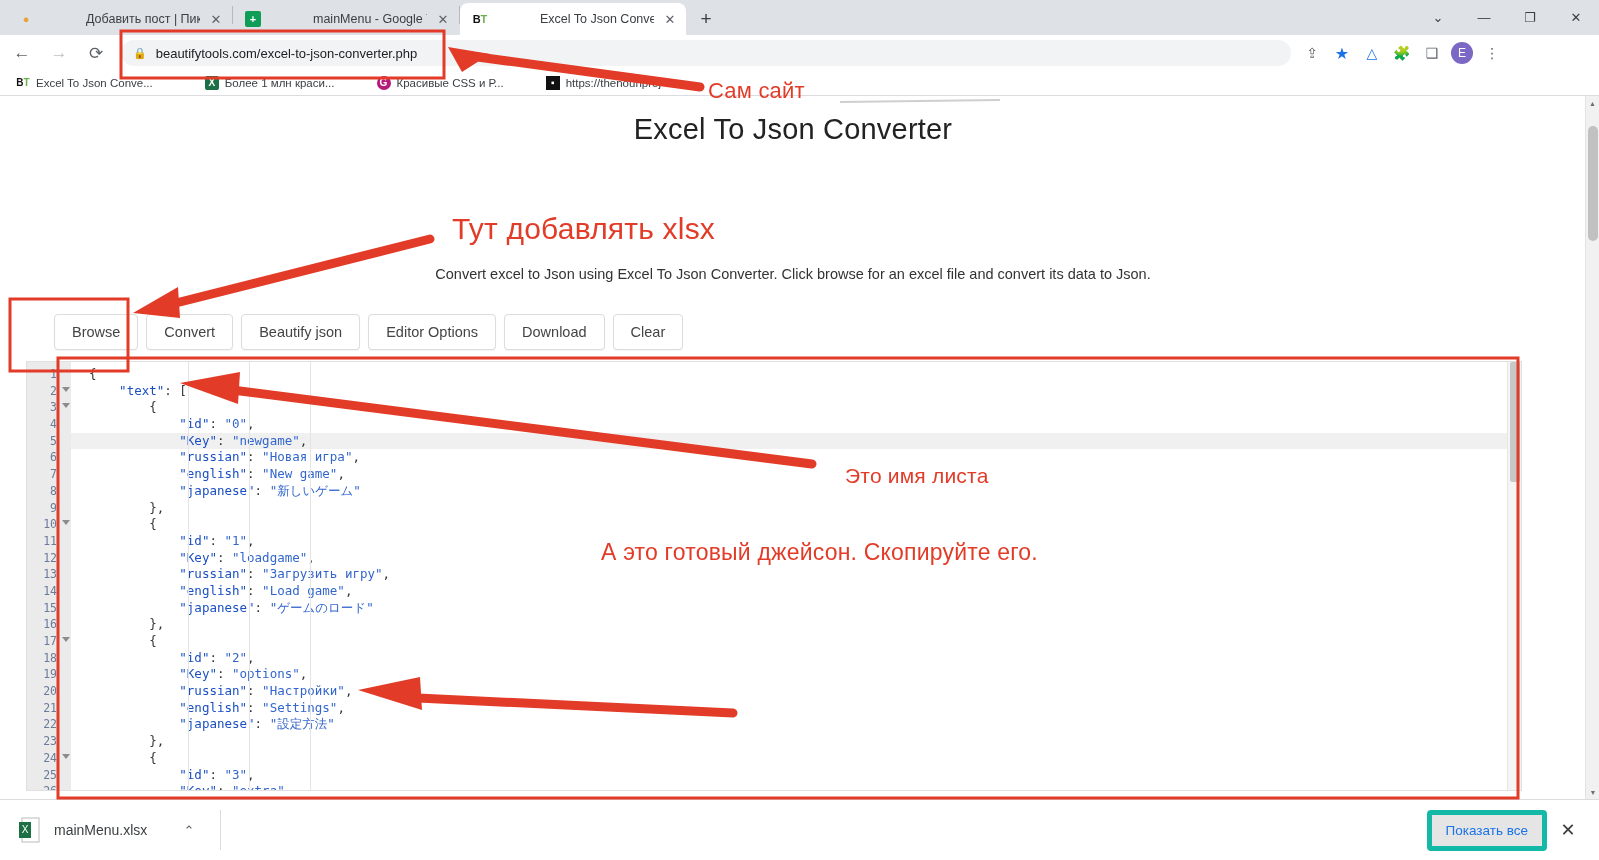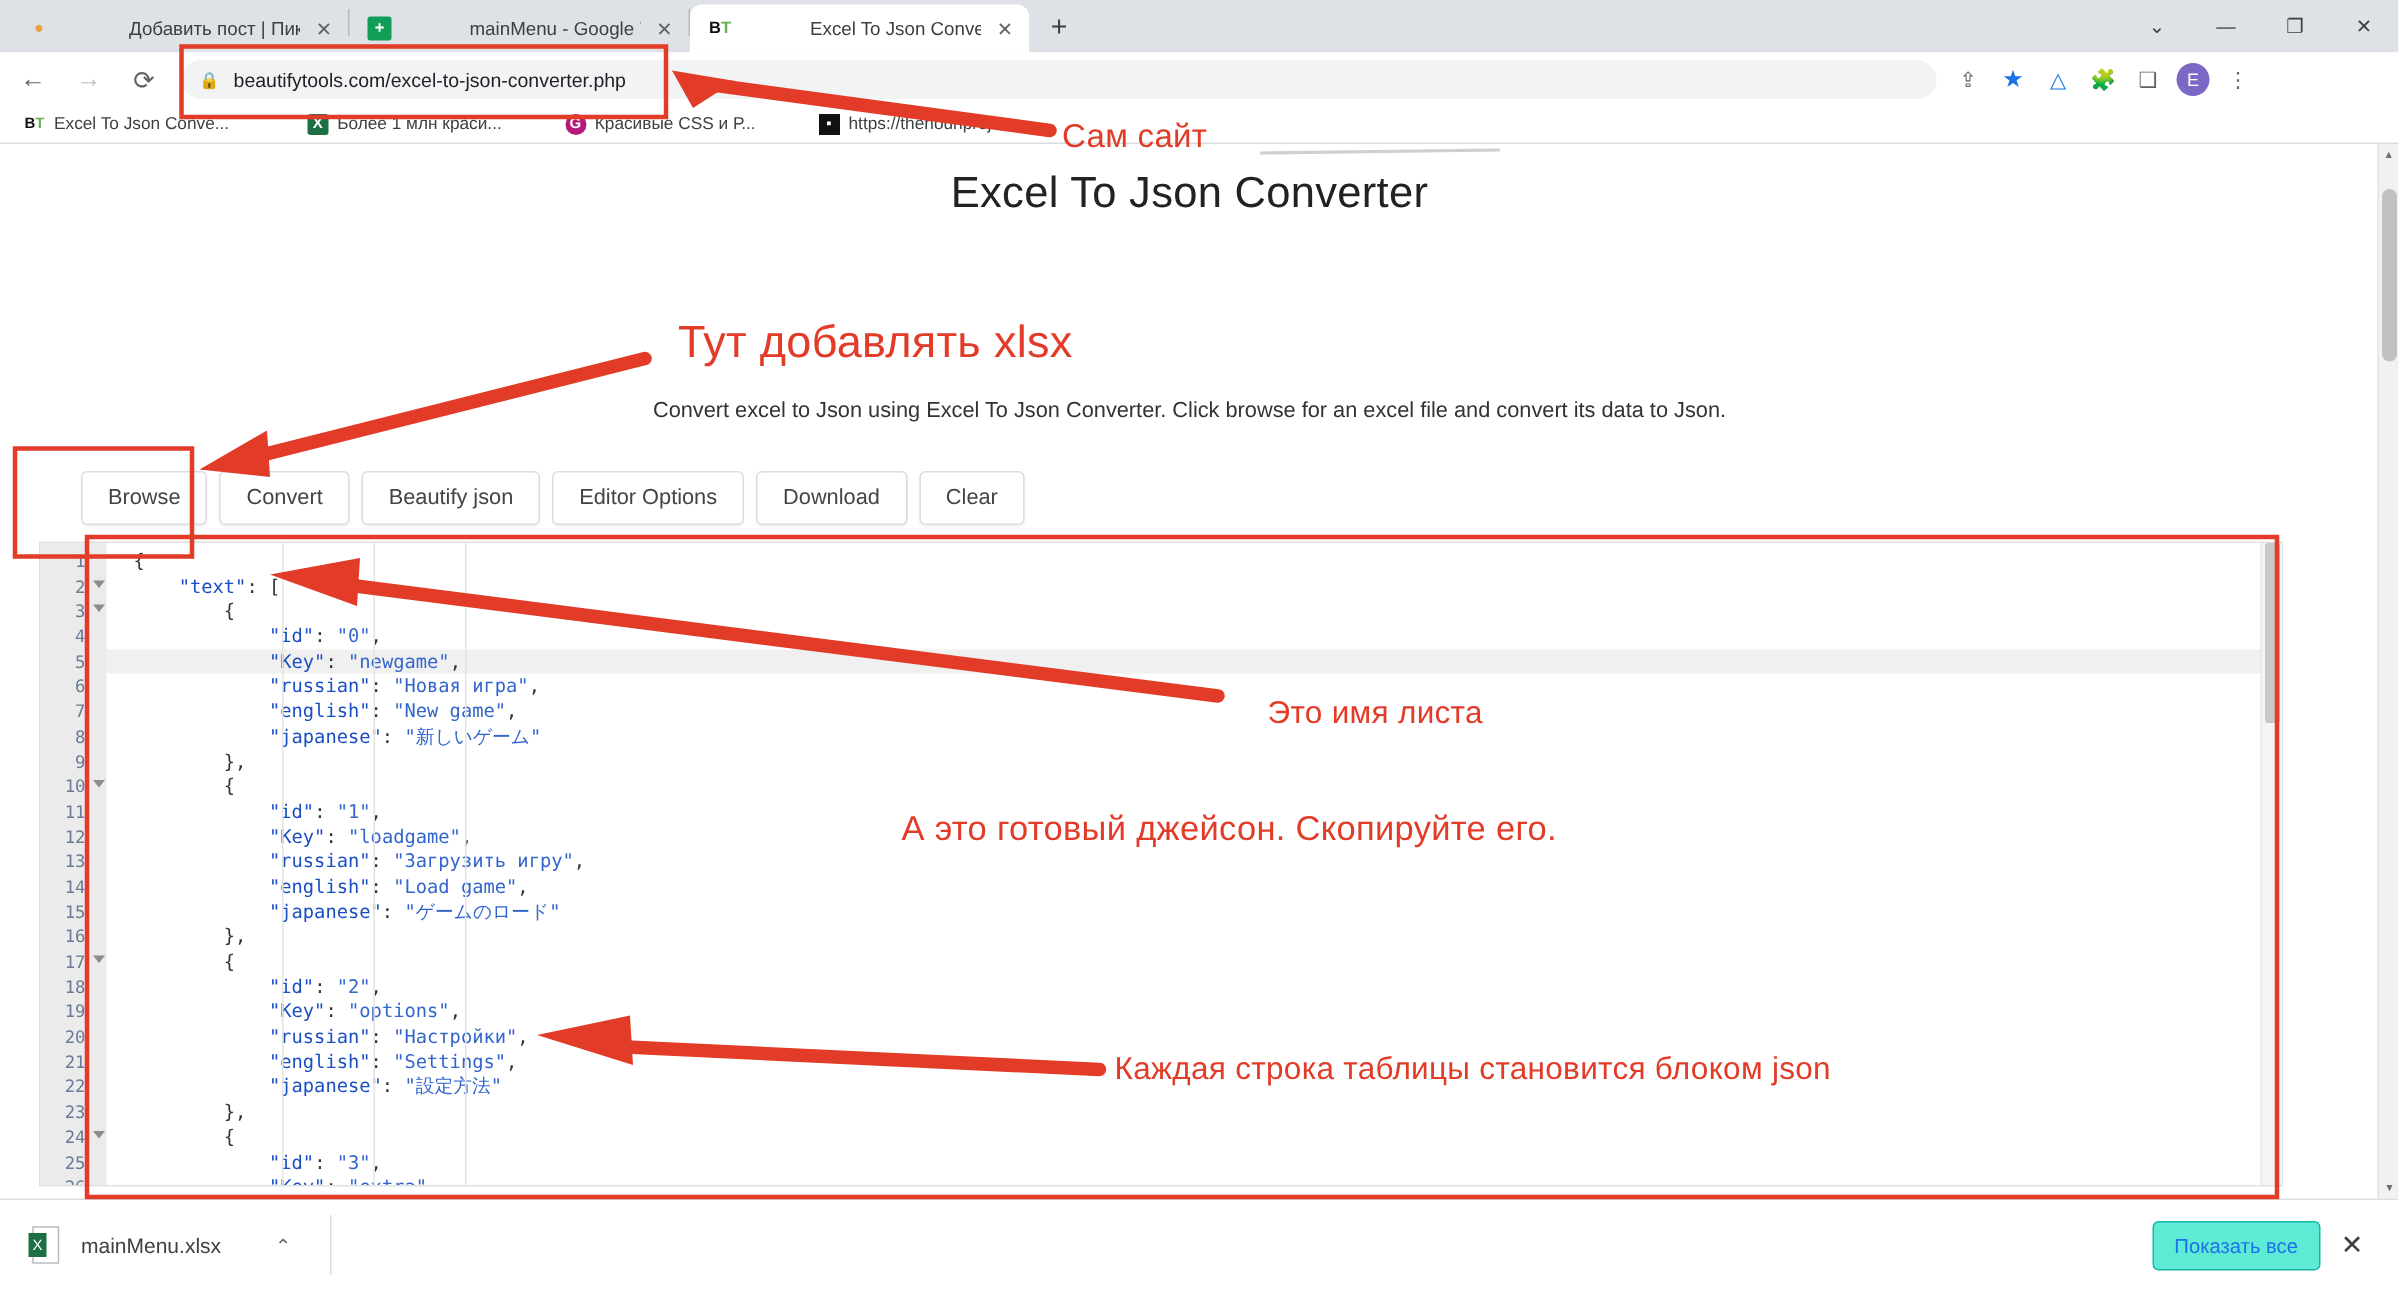--- a/index.html
+++ b/index.html
@@ -165,22 +165,22 @@
     background: #ffffff; border-top: 1px solid #dadce0;
     display: flex; align-items: center;
   }
   .dl-item { display: flex; align-items: center; gap: 14px;
     margin-left: 18px; height: 40px; padding-right: 10px; }
   .dl-ico { width: 22px; height: 26px; position: relative; flex: none; }
   .dl-name { font-size: 14px; color: #3c4043; }
   .dl-chev { font-size: 13px; color: #5f6368; margin-left: 22px; }
   .dl-sep { width: 1px; height: 40px; background: #dadce0; margin-left: 16px; }
   .dl-right { margin-left: auto; display: flex; align-items: center; gap: 4px; margin-right: 14px; }
-  .dl-showall { border: 1px solid #14b8a6; border-radius: 4px;
-    padding: 8px 14px; font-size: 13.5px; color: #1a73e8; background: #5eead4; }
+  .dl-showall { border: 5px solid #14b8a6; border-radius: 4px;
+    padding: 8px 14px; font-size: 13.5px; color: #1a73e8; background: #e5e5e5; }
   .dl-close { width: 34px; height: 34px; display: flex;
     align-items: center; justify-content: center; font-size: 18px; color: #3c4043; }
 
   
   .anno { position: absolute; color: #e23b28; font-size: 20px;
     white-space: nowrap; letter-spacing: .2px; }
   svg.overlay { position: absolute; top: 0; left: 0;
     width: 1599px; height: 860px; pointer-events: none; }
 </style>
 </head>
@@ -363,21 +363,20 @@
     <div class="dl-right">
       <div class="dl-showall">Показать все</div>
       <div class="dl-close">✕</div>
     </div>
   </div>
 
   <div class="anno" style="left:708px; top:78px;  font-size:22px;">Сам сайт</div>
   <div class="anno" style="left:452px; top:212px; font-size:30px;">Тут добавлять xlsx</div>
   <div class="anno" style="left:845px; top:464px; font-size:21px;">Это имя листа</div>
   <div class="anno" style="left:601px; top:539px; font-size:23px;">А это готовый джейсон. Скопируйте его.</div>
-  <div class="anno" style="left:743px; top:701px; font-size:21px;">Каждая строка таблицы становится блоком json</div>
 
   <svg class="overlay">
 
     <rect x="121" y="31" width="323" height="47" fill="none" stroke="#e23b28" stroke-width="3"></rect>
 
     <g>
       <path d="M463 55 L700 87" stroke="#e23b28" stroke-width="9" stroke-linecap="round"></path>
       <path d="M448 47 L490 54 L462 72 Z" fill="#e23b28"></path>
     </g>
 

